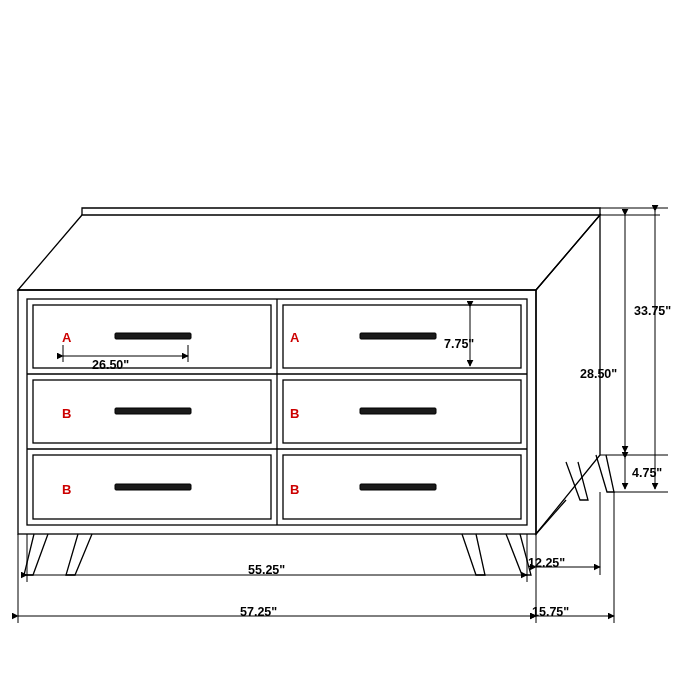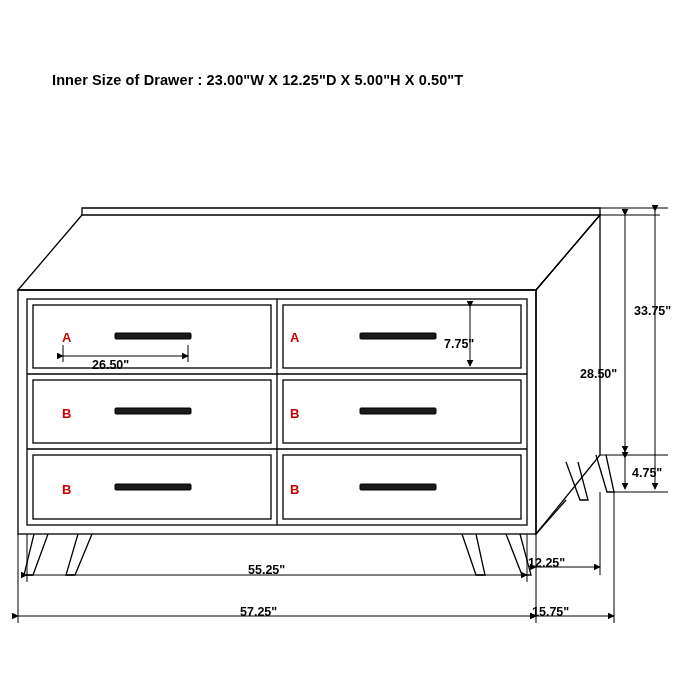--- a/index.html
+++ b/index.html
@@ -47,21 +47,20 @@
   .lbl.red {
     color: #cc0000;
     font-size: 13px;
   }
 </style>
 </head>
 <body>
 
 <div class="page">
 
-  <div class="title">Inner Size of Drawer : 23.00"W X 12.25"D X 5.00"H X 0.50"T</div>
 
   <svg class="diagram" viewBox="0 0 700 700" xmlns="http://www.w3.org/2000/svg">
     <defs>
       <marker id="arrHead" viewBox="0 0 10 10" refX="9" refY="5" markerWidth="7" markerHeight="7" orient="auto-start-reverse">
         <path d="M 0 0 L 10 5 L 0 10 z" fill="#000"></path>
       </marker>
       <marker id="arrTail" viewBox="0 0 10 10" refX="1" refY="5" markerWidth="7" markerHeight="7" orient="auto-start-reverse">
         <path d="M 10 0 L 0 5 L 10 10 z" fill="#000"></path>
       </marker>
     </defs>

